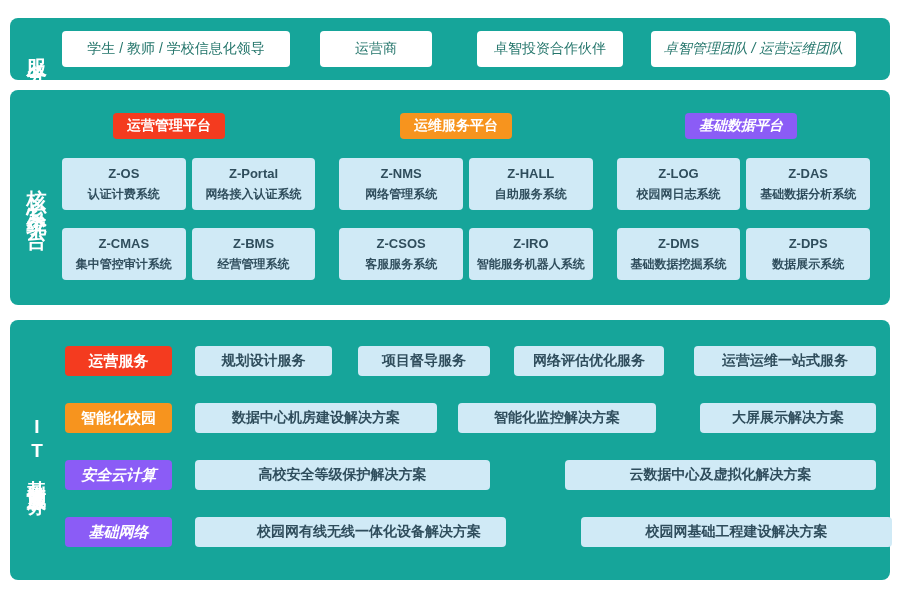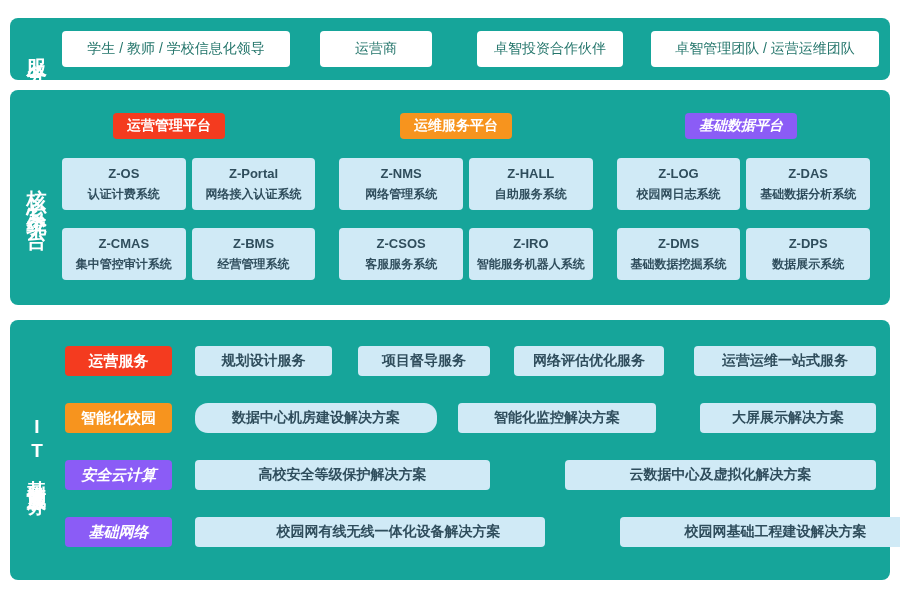--- a/index.html
+++ b/index.html
@@ -57,21 +57,21 @@
 <body>
 
 <div class="band band-service">
   <div class="vlabel">
     <span>服务</span>
   </div>
   <div class="svc-items">
     <div class="svc-box" style="width:228px;">学生 / 教师 / 学校信息化领导</div>
     <div class="svc-box" style="width:112px; margin-left:30px;">运营商</div>
     <div class="svc-box" style="width:146px; margin-left:45px;">卓智投资合作伙伴</div>
-    <div class="svc-box" style="width:228px; margin-left:28px;">卓智管理团队 / 运营运维团队</div>
+    <div class="svc-box" style="width:205px; margin-left:28px;font-style:italic;">卓智管理团队 / 运营运维团队</div>
   </div>
 </div>
 
 <div class="band band-core">
   <div class="vlabel">
     <span>核心系统平台</span>
   </div>
 
   <div class="pill red" style="left:103px;">运营管理平台</div>
   <div class="pill orange" style="left:390px;">运维服务平台</div>
@@ -156,31 +156,31 @@
     <div class="it-row">
       <div class="cat red">运营服务</div>
       <div class="it-box" style="width:137px; margin-left:23px;">规划设计服务</div>
       <div class="it-box" style="width:132px; margin-left:26px;">项目督导服务</div>
       <div class="it-box" style="width:150px; margin-left:24px;">网络评估优化服务</div>
       <div class="it-box" style="width:182px; margin-left:30px;">运营运维一站式服务</div>
     </div>
 
     <div class="it-row">
       <div class="cat orange">智能化校园</div>
-      <div class="it-box" style="width:242px; margin-left:23px;border-radius:13px;">数据中心机房建设解决方案</div>
+      <div class="it-box" style="width:242px; margin-left:23px;">数据中心机房建设解决方案</div>
       <div class="it-box" style="width:198px; margin-left:21px;">智能化监控解决方案</div>
       <div class="it-box" style="width:176px; margin-left:44px;">大屏展示解决方案</div>
     </div>
 
     <div class="it-row">
       <div class="cat yellow">安全云计算</div>
       <div class="it-box" style="width:295px; margin-left:23px;">高校安全等级保护解决方案</div>
       <div class="it-box" style="width:311px; margin-left:75px;">云数据中心及虚拟化解决方案</div>
     </div>
 
     <div class="it-row">
       <div class="cat yellow">基础网络</div>
-      <div class="it-box" style="width:350px; margin-left:23px;padding-left:37px;">校园网有线无线一体化设备解决方案</div>
+      <div class="it-box" style="width:311px; margin-left:23px;padding-left:37px;">校园网有线无线一体化设备解决方案</div>
       <div class="it-box" style="width:311px; margin-left:75px;">校园网基础工程建设解决方案</div>
     </div>
 
   </div>
 </div>
 
 </body></html>

